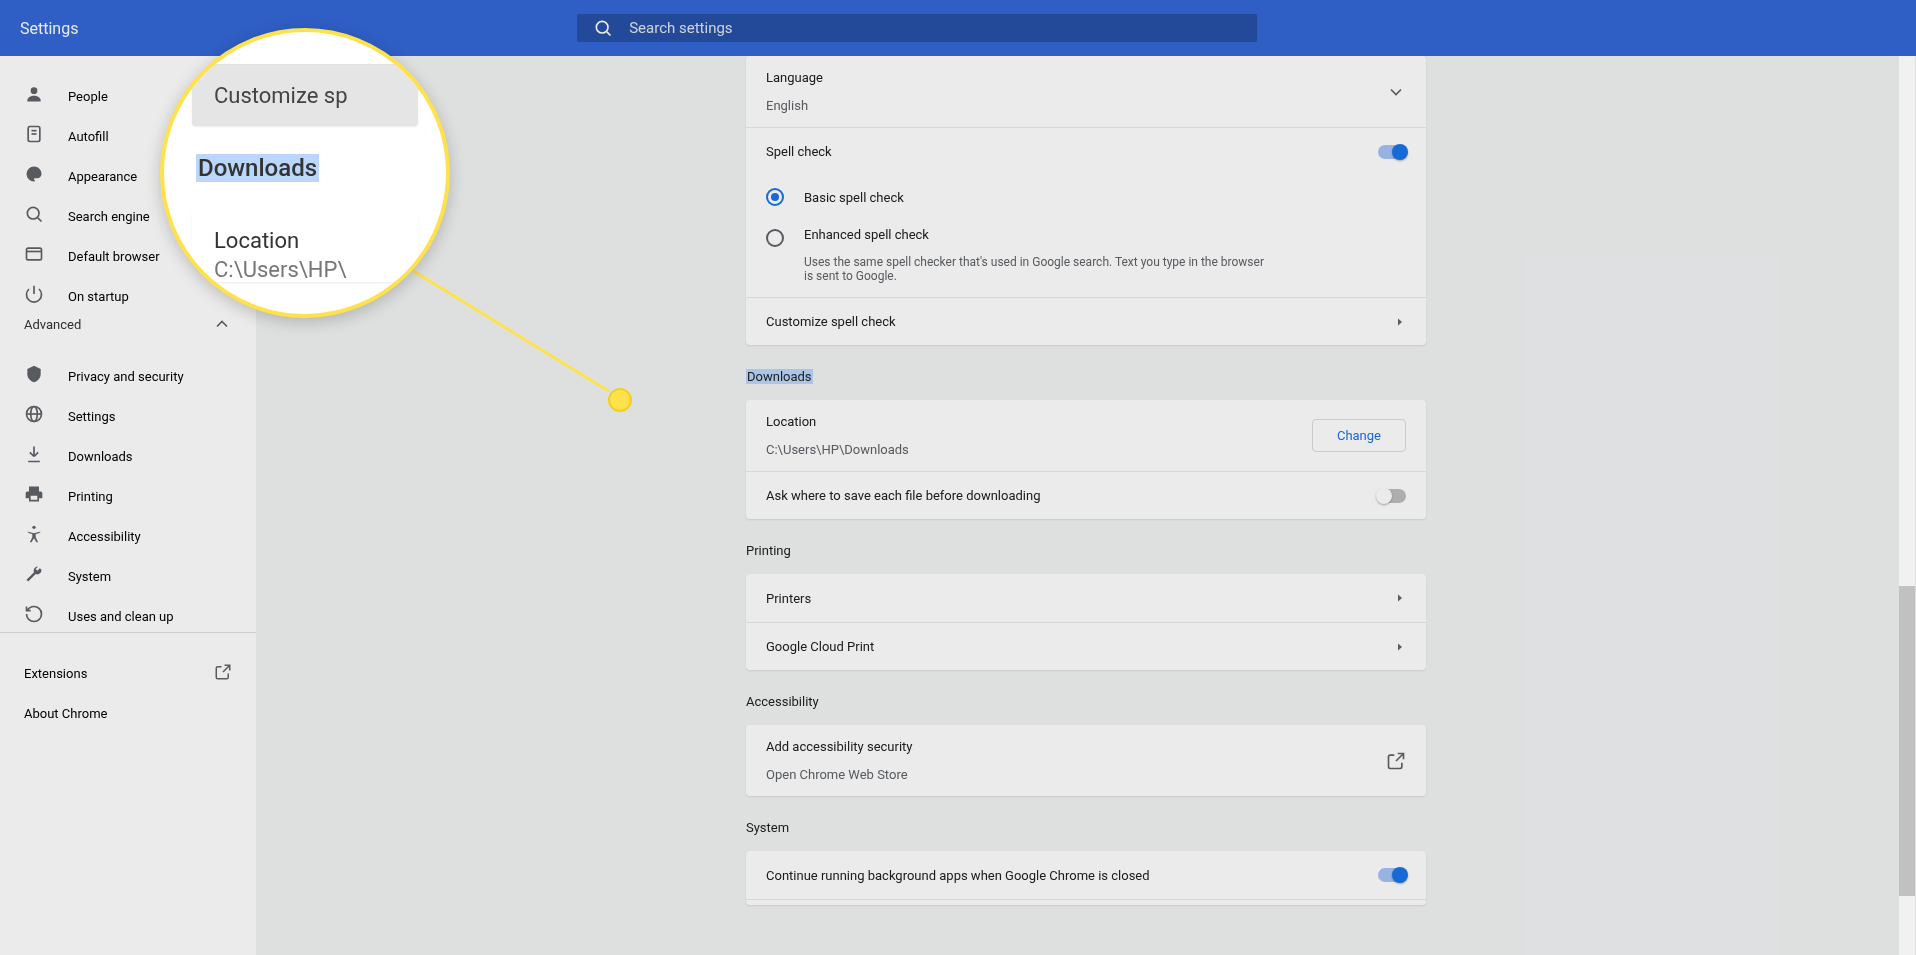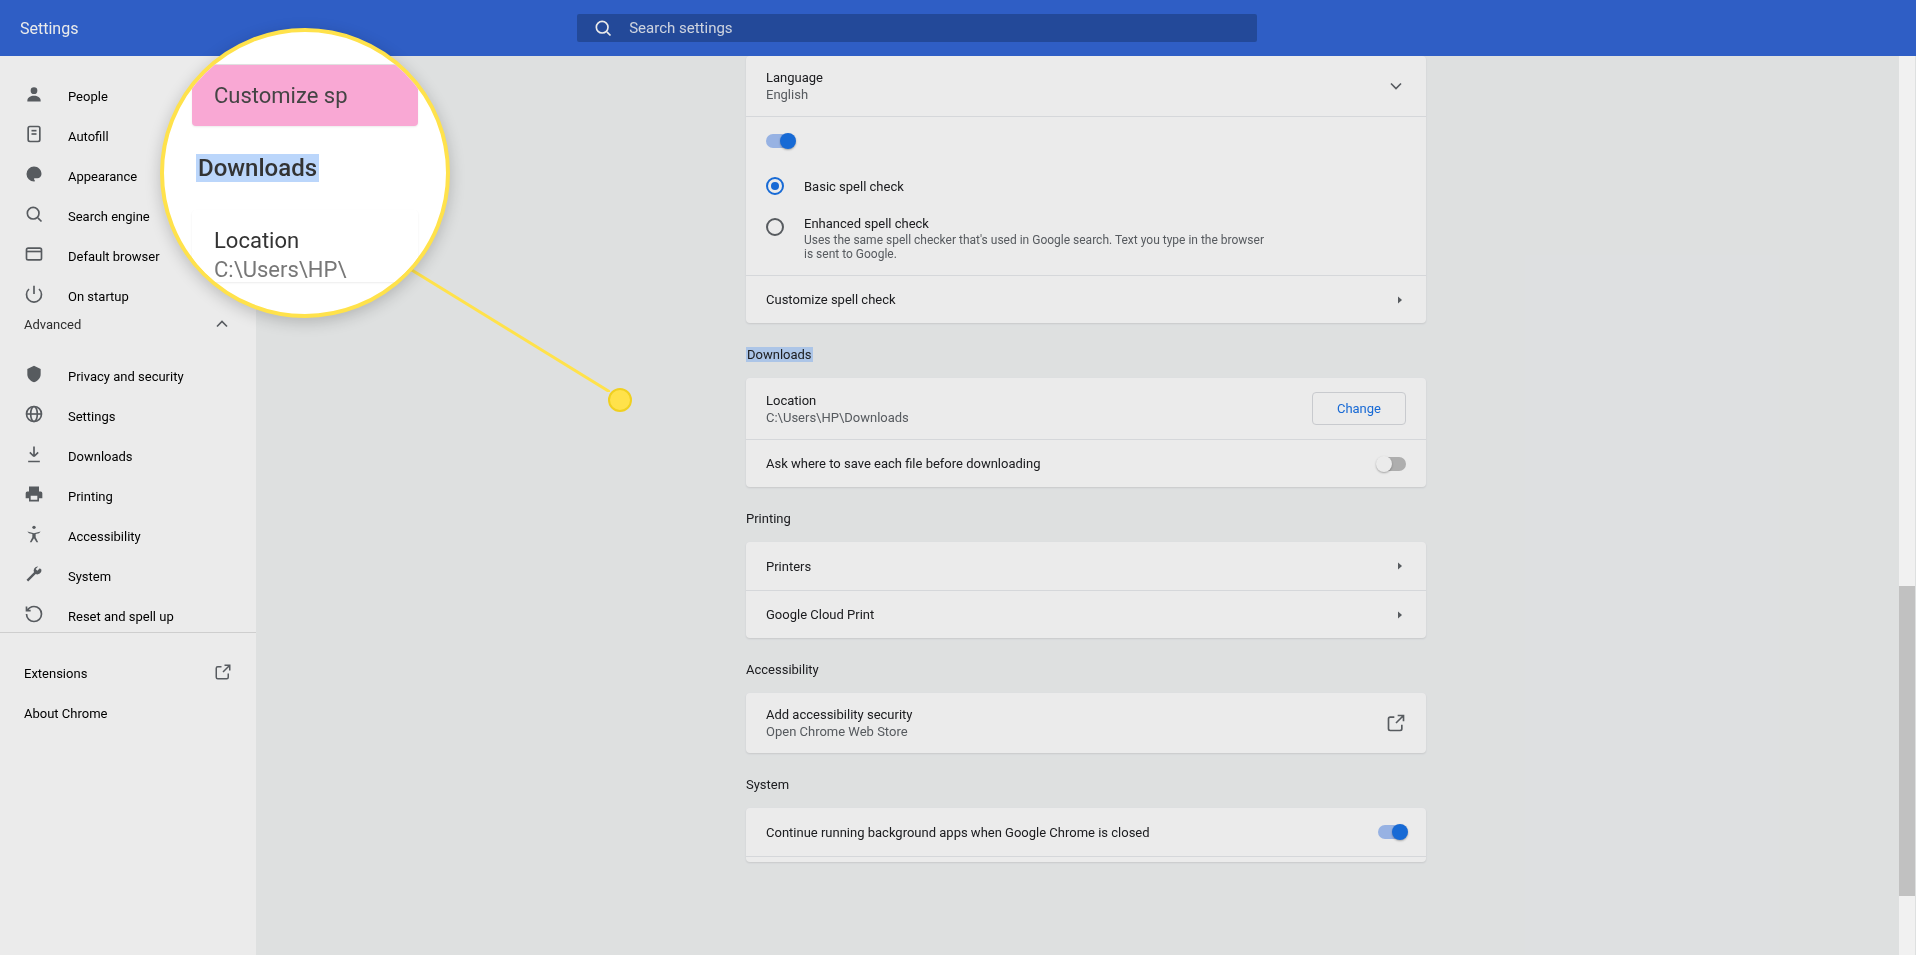--- a/index.html
+++ b/index.html
@@ -27,42 +27,42 @@
 .nav-divider { height: 1px; background: #e0e0e0; margin: 8px 0; }
 
 
 .section-title { font-size: 13px; color: #202124; margin: 24px 0 16px 0; }
 .section-title.hl { background: #bbd6fb; display: inline-block; padding: 0 1px; }
 .card { background: #fff; border-radius: 4px; box-shadow: 0 1px 2px rgba(0,0,0,0.1); }
 .row { padding: 14px 20px; display: flex; align-items: center; min-height: 48px; }
 .row + .row { border-top: 1px solid #e8eaed; }
 .row .text { flex: 1; }
 .row .title { font-size: 13px; color: #202124; }
-.row .sub { font-size: 13px; color: #5f6368; margin-top: 2px; }
+.row .sub { font-size: 13px; color: #5f6368; margin-top: 13px; }
 .row .sub.small { font-size: 12px; }
 
 
 .toggle { width: 28px; height: 14px; border-radius: 7px; position: relative; }
 .toggle.on { background: #a4c2f7; }
 .toggle.on::after { content: ""; width: 16px; height: 16px; background: #1a73e8; border-radius: 50%; position: absolute; right: -2px; top: -1px; box-shadow: 0 1px 2px rgba(0,0,0,0.3); }
 .toggle.off { background: #bdbdbd; }
 .toggle.off::after { content: ""; width: 16px; height: 16px; background: #fff; border-radius: 50%; position: absolute; left: -2px; top: -1px; box-shadow: 0 1px 2px rgba(0,0,0,0.3); }
 .radio { width: 18px; height: 18px; border: 2px solid #5f6368; border-radius: 50%; margin-right: 20px; position: relative; flex-shrink: 0; }
 .radio.on { border-color: #1a73e8; }
 .radio.on::after { content: ""; position: absolute; width: 8px; height: 8px; background: #1a73e8; border-radius: 50%; top: 3px; left: 3px; }
 .btn-outline { border: 1px solid #dadce0; background: #fff; color: #1a73e8; padding: 8px 24px; border-radius: 4px; font-size: 13px; cursor: pointer; }
 .arrow-icon, .expand-icon, .open-icon { color: #5f6368; }
 
 
 .dim { position: absolute; inset: 0; background: rgba(0,0,0,0.08); pointer-events: none; }
 
 
 .magnifier { position: absolute; top: 28px; left: 160px; width: 290px; height: 290px; border-radius: 50%; border: 4px solid #ffe24b; background: #fff; display: flex; flex-direction: column; justify-content: center; overflow: hidden; box-shadow: 0 4px 16px rgba(0,0,0,0.2); }
 .mag-inner { padding: 0 28px; }
-.mag-card-top { border-top: 1px solid #e0e0e0; padding: 18px 6px 18px 22px; font-size: 22px; color: #444; background: #f9a8d4; box-shadow: 0 1px 2px rgba(0,0,0,0.08); border-radius: 0 0 4px 4px; margin-bottom: 28px; }
+.mag-card-top { border-top: 1px solid #e0e0e0; padding: 18px 6px 18px 22px; font-size: 22px; color: #444; background: #e5e5e5; box-shadow: 0 1px 2px rgba(0,0,0,0.08); border-radius: 0 0 4px 4px; margin-bottom: 28px; }
 .mag-section { font-size: 24px; background: #bbd6fb; display: inline-block; padding: 0 2px; color: #333; font-weight: 500; margin-left: 4px; }
 .mag-card-bot { margin-top: 28px; background: #fff; box-shadow: 0 1px 2px rgba(0,0,0,0.08); border-radius: 4px 4px 0 0; padding: 18px 6px 0 22px; }
 .mag-card-bot .t { font-size: 22px; color: #333; }
 .mag-card-bot .s { font-size: 22px; color: #777; margin-top: 4px; }
 .pointer-line { position: absolute; top: 232px; left: 350px; width: 260px; height: 160px; pointer-events: none; }
 .pointer-dot { position: absolute; top: 388px; left: 608px; width: 24px; height: 24px; border-radius: 50%; background: #ffe24b; border: 2px solid #f0d020; pointer-events: none; }
 
 
 .fake-scroll { position: absolute; right: 1px; top: 56px; bottom: 0; width: 16px; background: #f1f1f1; }
 .fake-thumb { position: absolute; right: 1px; top: 586px; width: 16px; height: 310px; background: #c1c1c1; }
@@ -202,21 +202,21 @@
           </svg>
         </span>
       <span>System</span>
     </div>
     <div class="nav-item">
       <span class="icon">
           <svg width="20" height="20" viewBox="0 0 24 24" fill="none" stroke="currentColor" stroke-width="2">
             <path d="M3 12a9 9 0 109-9 9 9 0 00-8 5M3 3v5h5"></path>
           </svg>
         </span>
-      <span>Reset and spell up</span>
+      <span>Uses and clean up</span>
     </div>
 
     <div class="nav-divider"></div>
 
     <div class="nav-item">
       <span>Extensions</span>
       <span style="margin-left:auto;color:#5f6368">
           <svg width="18" height="18" viewBox="0 0 24 24" fill="none" stroke="currentColor" stroke-width="2">
             <path d="M14 3h7v7M21 3l-9 9M10 5H5a2 2 0 00-2 2v12a2 2 0 002 2h12a2 2 0 002-2v-5"></path>
           </svg>
@@ -237,20 +237,23 @@
             <div class="title">Language</div>
             <div class="sub">English</div>
           </div>
           <span class="expand-icon">
               <svg width="20" height="20" viewBox="0 0 24 24" fill="none" stroke="currentColor" stroke-width="2">
                 <polyline points="6 9 12 15 18 9"></polyline>
               </svg>
             </span>
         </div>
         <div class="row">
+          <div class="text">
+              <div class="title">Spell check</div>
+            </div>
           <div class="toggle on"></div>
         </div>
         <div class="row" style="border-top:none;padding-top:4px;padding-bottom:8px;">
           <div class="radio on"></div>
           <div class="text">
               <div class="title">Basic spell check</div>
             </div>
         </div>
         <div class="row" style="border-top:none;align-items:flex-start;padding-top:4px;">
           <div class="radio" style="margin-top:2px"></div>

